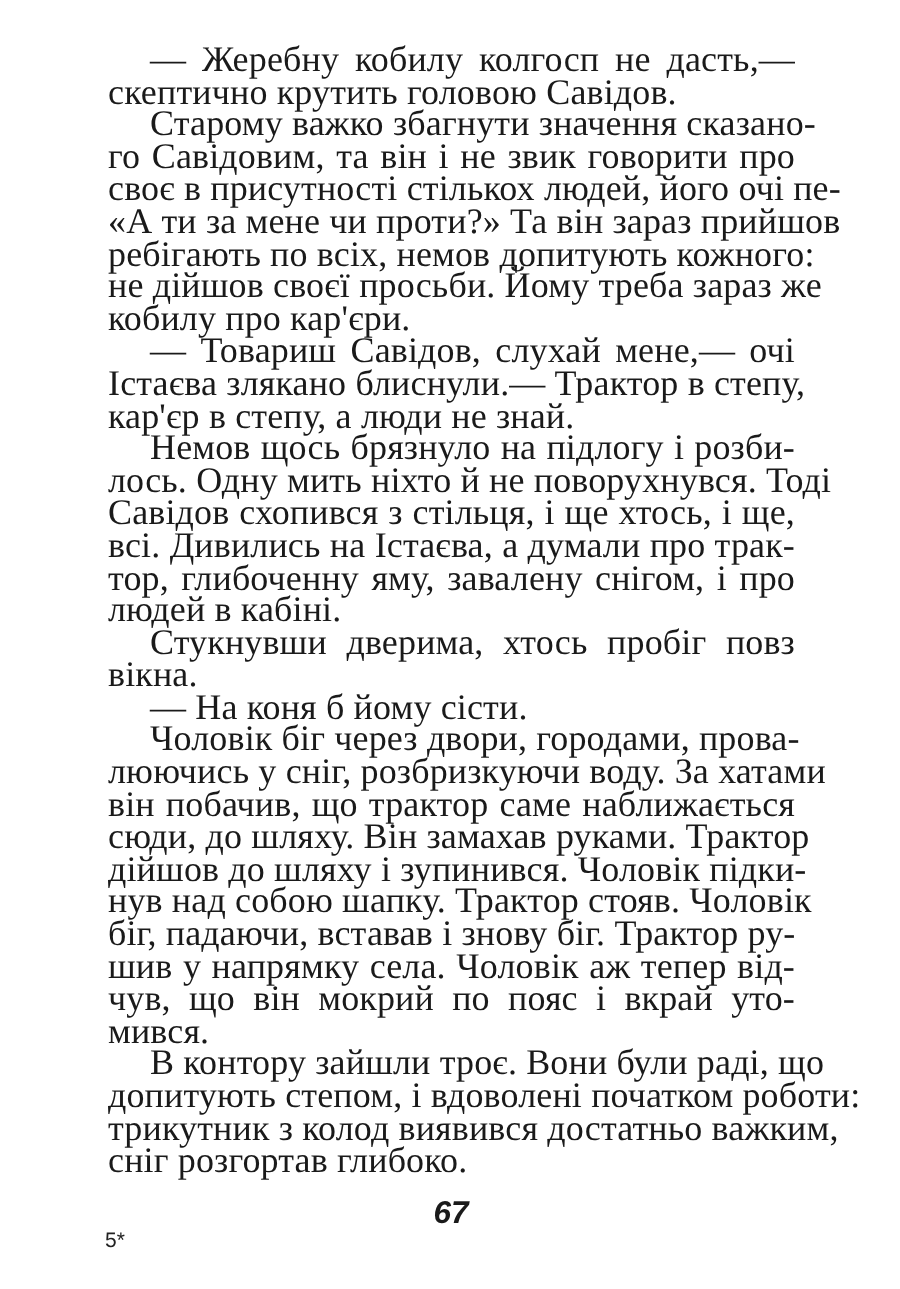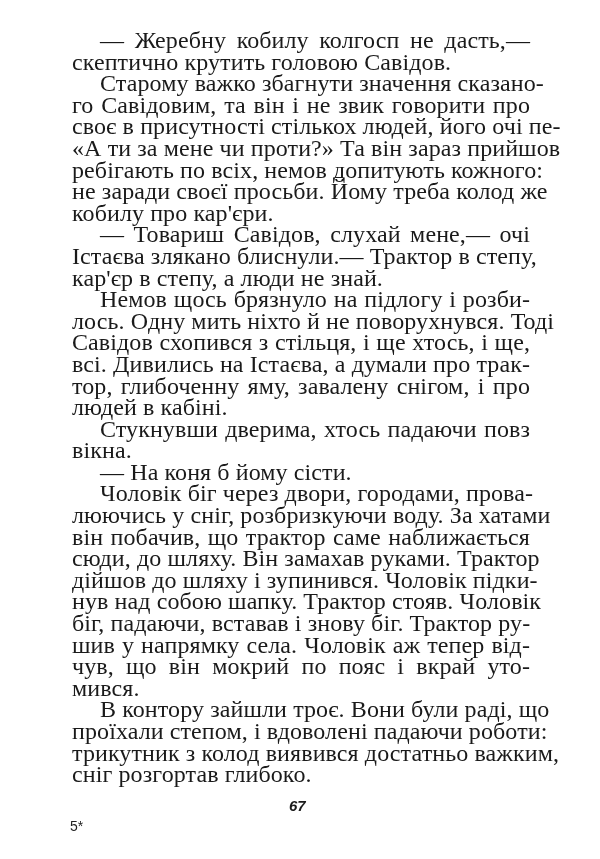--- a/index.html
+++ b/index.html
@@ -40,21 +40,21 @@
     .line.indent {
       padding-left: 28px;
     }
     .line.last {
       text-align-last: left;
     }
     .page-number {
       position: absolute;
       left: 289px;
       top: 797px;
-      font-size: 15px;
+      font-size: 21px;
       font-style: italic;
       font-weight: bold;
       font-family: "Liberation Sans", "DejaVu Sans", sans-serif;
     }
     .signature-mark {
       position: absolute;
       left: 70px;
       top: 818px;
       font-size: 14px;
       font-family: "Liberation Sans", "DejaVu Sans", sans-serif;
@@ -66,45 +66,45 @@
 
 <div class="page">
   <div class="text-block">
     <div class="line indent">— Жеребну кобилу колгосп не дасть,—</div>
     <div class="line last">скептично крутить головою Савідов.</div>
     <div class="line indent">Старому важко збагнути значення сказано-</div>
     <div class="line">го Савідовим, та він і не звик говорити про</div>
     <div class="line">своє в присутності стількох людей, його очі пе-</div>
     <div class="line">«А ти за мене чи проти?» Та він зараз прийшов</div>
     <div class="line">ребігають по всіх, немов допитують кожного:</div>
-    <div class="line">не заради своєї просьби. Йому треба колод же</div>
+    <div class="line">не дійшов своєї просьби. Йому треба зараз же</div>
     <div class="line last">кобилу про кар'єри.</div>
     <div class="line indent">— Товариш Савідов, слухай мене,— очі</div>
     <div class="line">Істаєва злякано блиснули.— Трактор в степу,</div>
     <div class="line last">кар'єр в степу, а люди не знай.</div>
     <div class="line indent">Немов щось брязнуло на підлогу і розби-</div>
     <div class="line">лось. Одну мить ніхто й не поворухнувся. Тоді</div>
     <div class="line">Савідов схопився з стільця, і ще хтось, і ще,</div>
     <div class="line">всі. Дивились на Істаєва, а думали про трак-</div>
     <div class="line">тор, глибоченну яму, завалену снігом, і про</div>
     <div class="line last">людей в кабіні.</div>
-    <div class="line indent">Стукнувши дверима, хтось падаючи повз</div>
+    <div class="line indent">Стукнувши дверима, хтось пробіг повз</div>
     <div class="line last">вікна.</div>
     <div class="line indent last">— На коня б йому сісти.</div>
     <div class="line indent">Чоловік біг через двори, городами, прова-</div>
     <div class="line">люючись у сніг, розбризкуючи воду. За хатами</div>
     <div class="line">він побачив, що трактор саме наближається</div>
     <div class="line">сюди, до шляху. Він замахав руками. Трактор</div>
     <div class="line">дійшов до шляху і зупинився. Чоловік підки-</div>
     <div class="line">нув над собою шапку. Трактор стояв. Чоловік</div>
     <div class="line">біг, падаючи, вставав і знову біг. Трактор ру-</div>
     <div class="line">шив у напрямку села. Чоловік аж тепер від-</div>
     <div class="line">чув, що він мокрий по пояс і вкрай уто-</div>
     <div class="line last">мився.</div>
     <div class="line indent">В контору зайшли троє. Вони були раді, що</div>
-    <div class="line">проїхали степом, і вдоволені падаючи роботи:</div>
+    <div class="line">допитують степом, і вдоволені початком роботи:</div>
     <div class="line">трикутник з колод виявився достатньо важким,</div>
     <div class="line last">сніг розгортав глибоко.</div>
   </div>
 
   <div class="page-number">67</div>
   <div class="signature-mark">5*</div>
 </div>
 
 </body></html>

